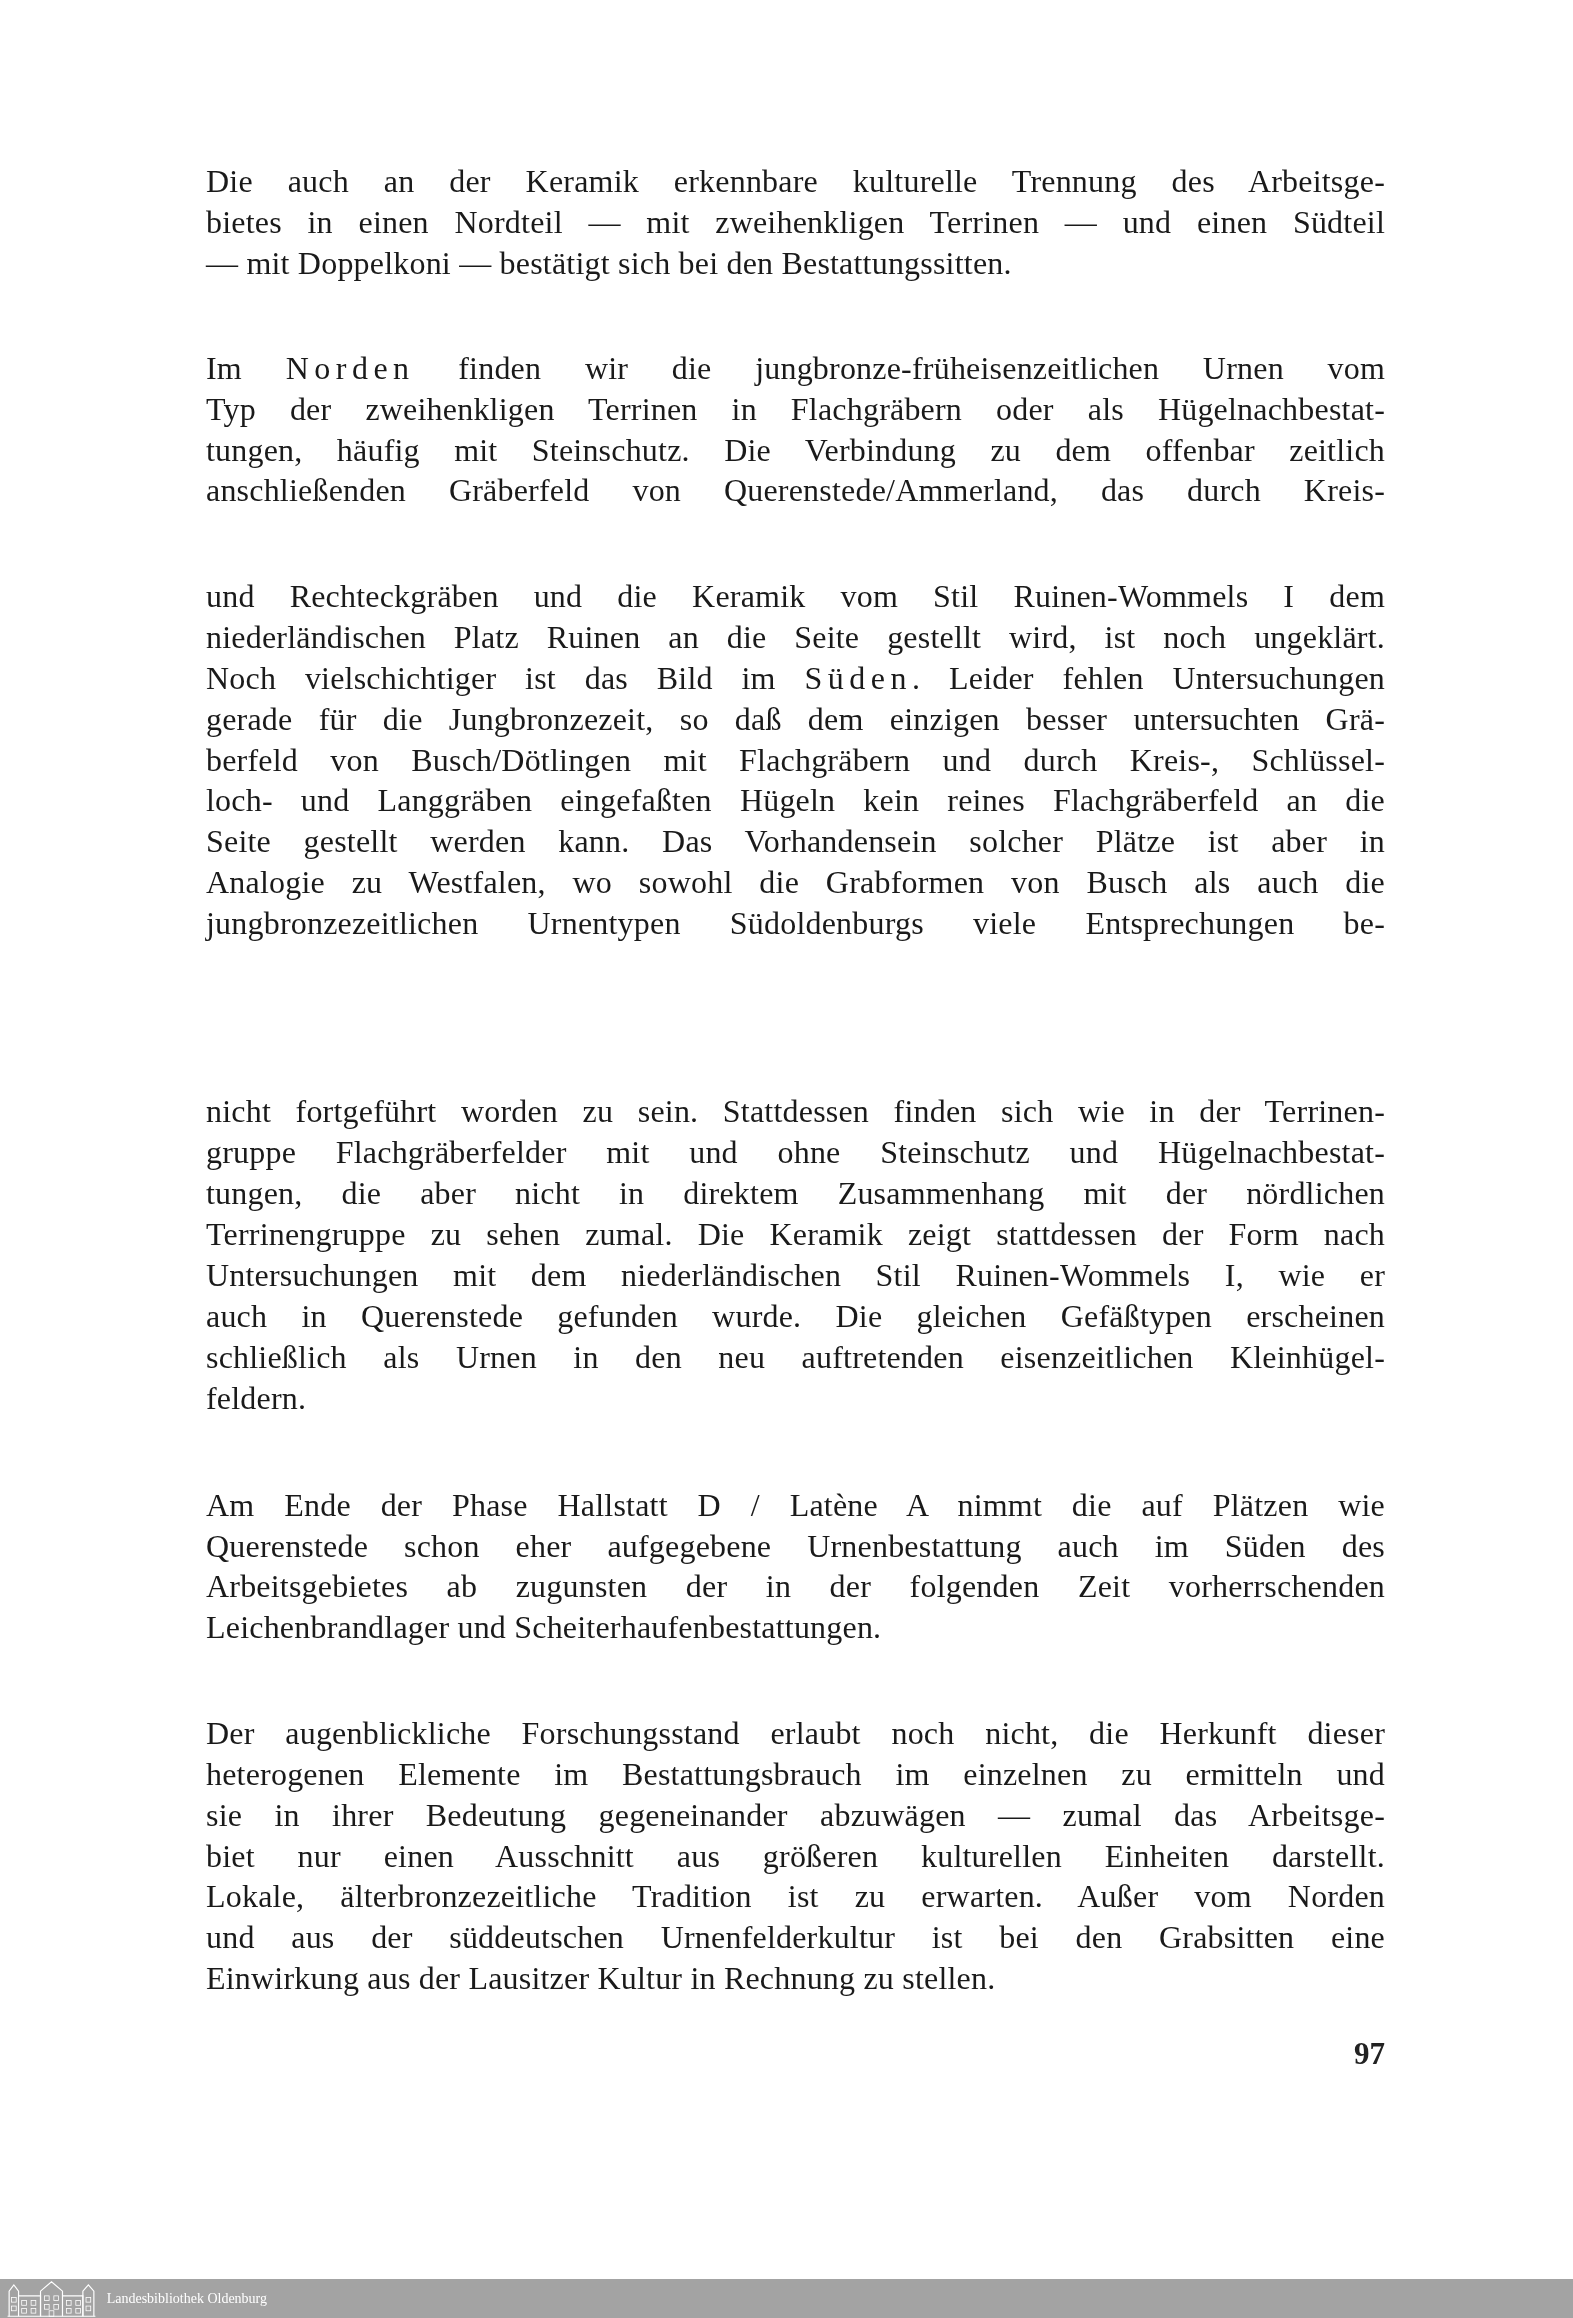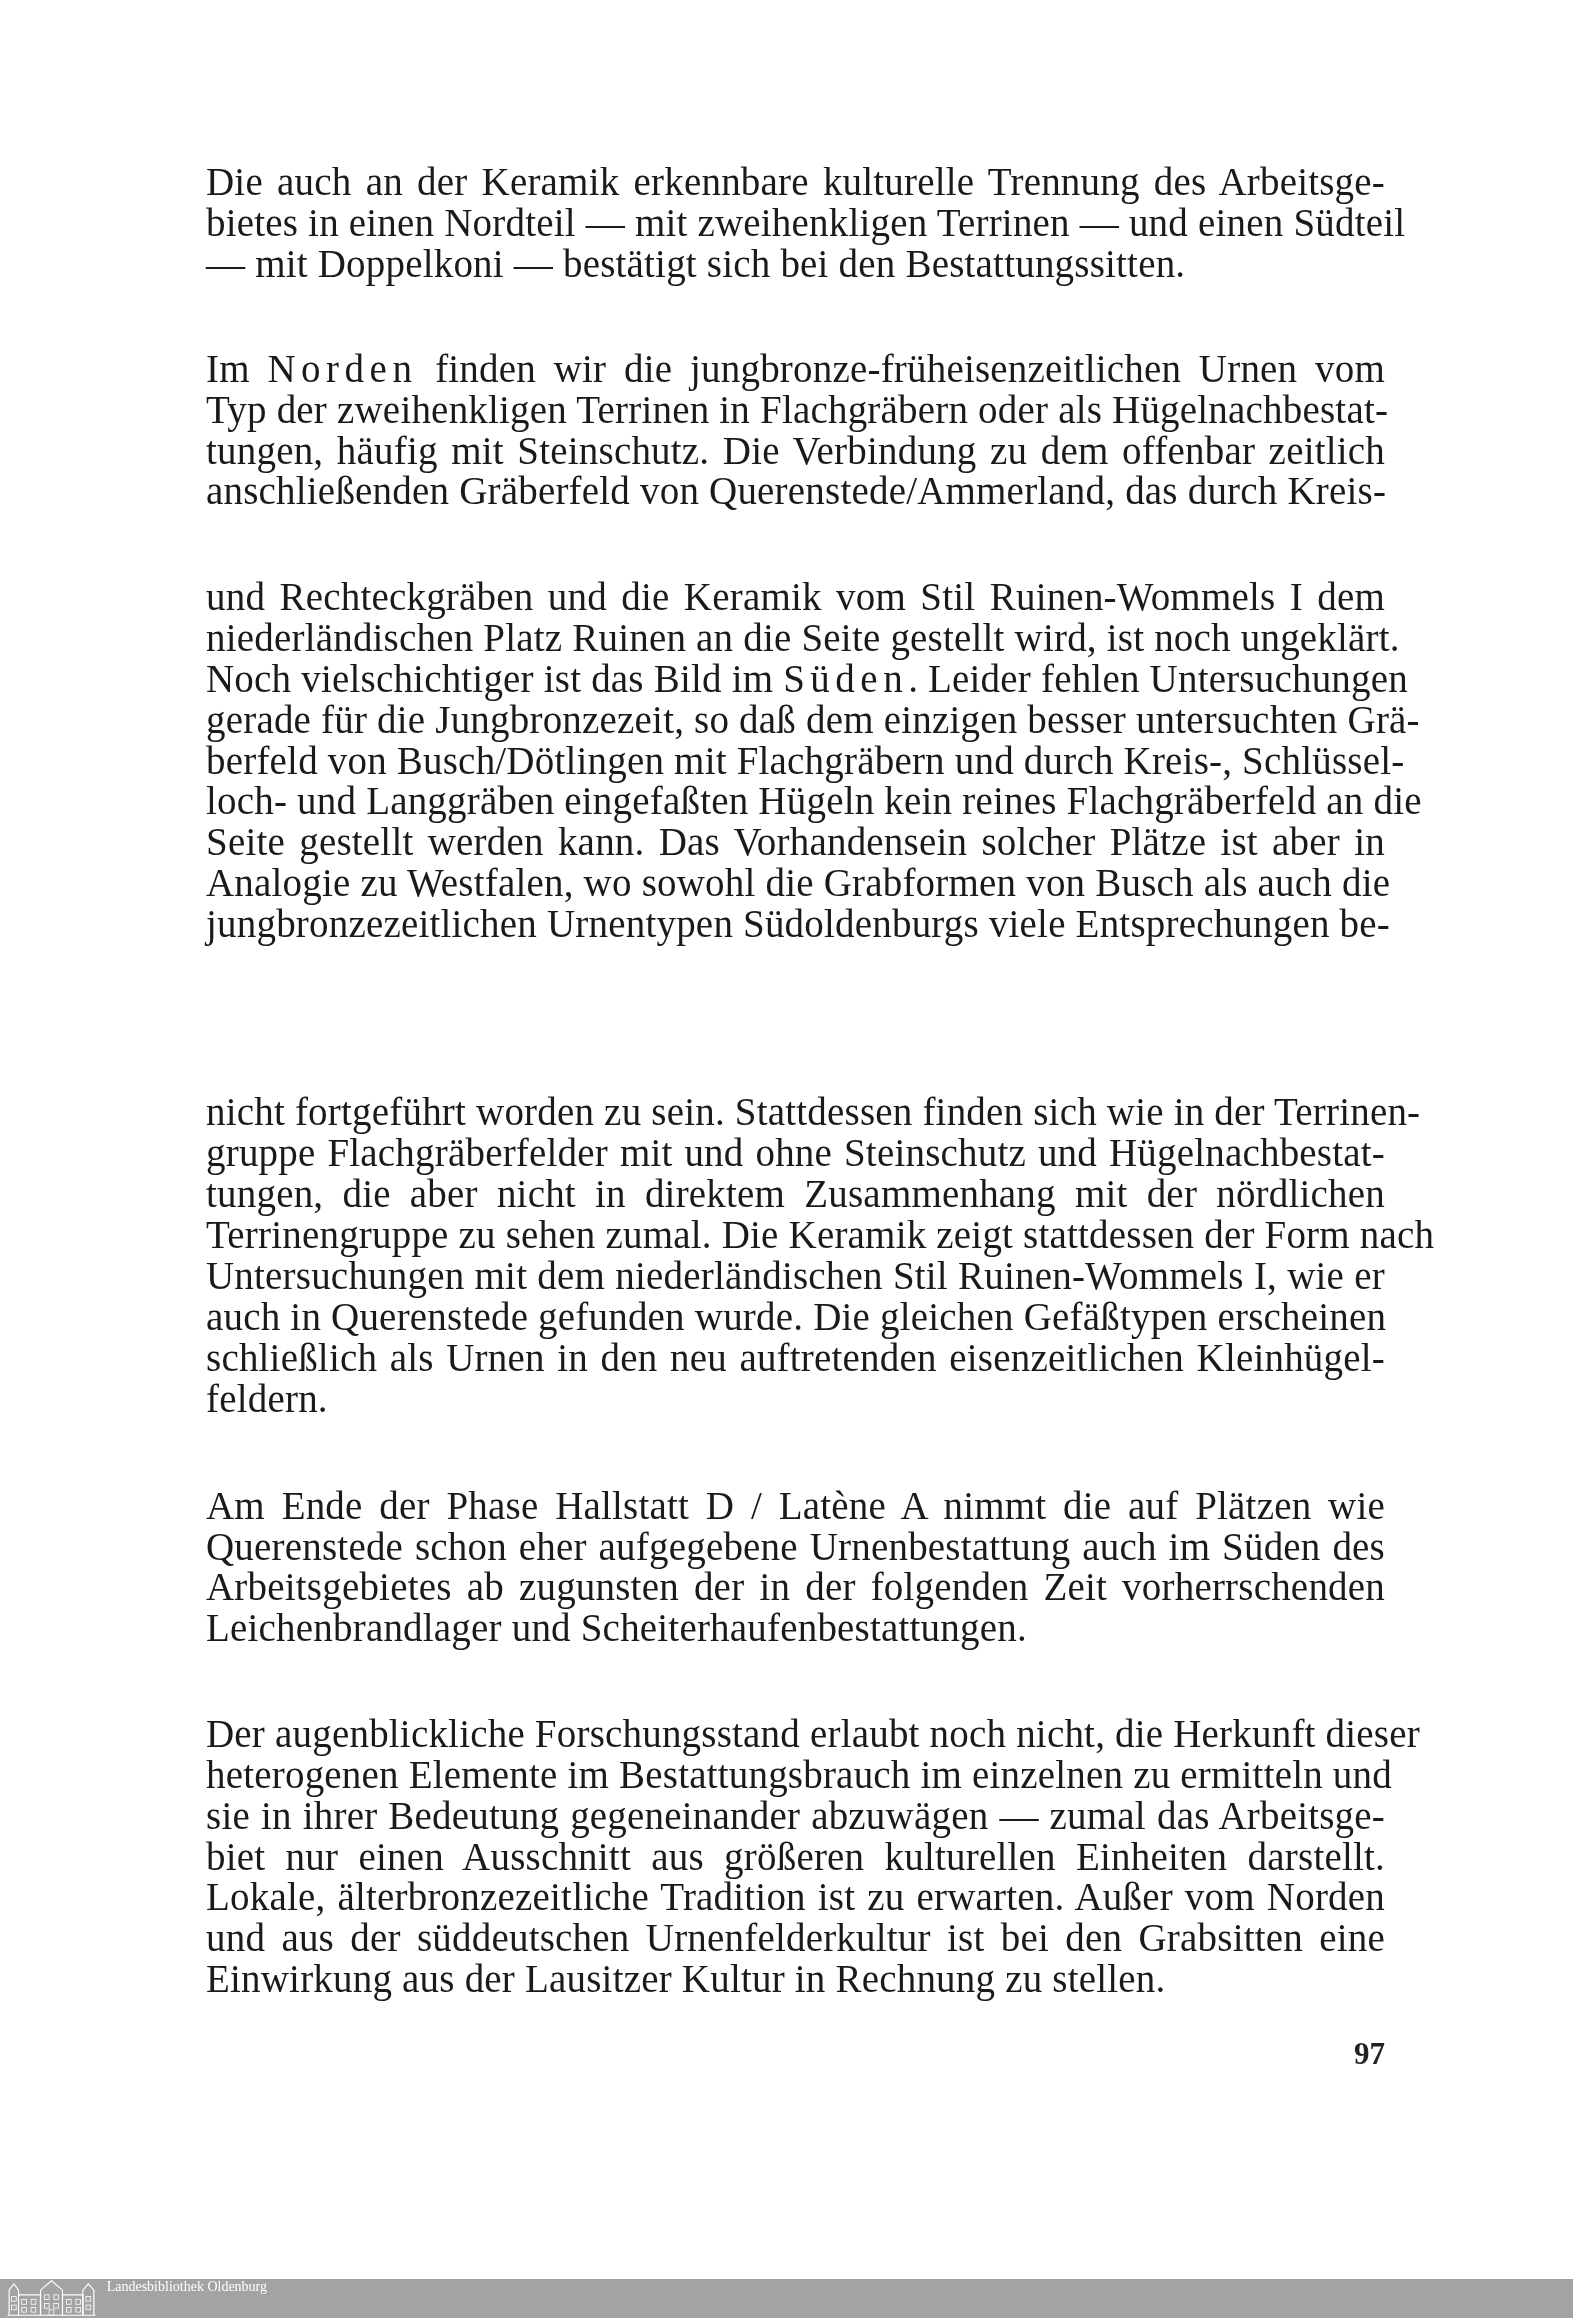--- a/index.html
+++ b/index.html
@@ -5,35 +5,35 @@
   html, body { margin: 0; padding: 0; }
   body {
     width: 1574px; height: 2319px; background: #ffffff;
     position: relative; overflow: hidden;
     font-family: "Liberation Serif", "DejaVu Serif", serif;
     color: #1a1a1a;
   }
   .page { position: absolute; left: 0; top: 0; width: 1574px; height: 2279px; }
   .line {
     position: absolute; left: 206px; width: 1179px;
-    font-size: 39px; line-height: 41px; height: 41px;
+    font-size: 32px; line-height: 41px; height: 41px;
     white-space: nowrap; text-align: justify; text-align-last: justify;
     letter-spacing: 0.2px;
   }
   .line.last { text-align-last: left; }
   .sp { letter-spacing: 5.5px; }
   .page-number {
     position: absolute; left: 1330px; top: 2033px; width: 55px;
     font-size: 31px; line-height: 41px; text-align: right; font-weight: bold;
     color: #222;
     font-family: Liberation Serif, serif;
   }
   .footer {
     position: absolute; left: 0; top: 2279px; width: 1574px; height: 39px;
-    background: #a3a3a3; display: flex; align-items: flex-start;
+    background: #a3a3a3; display: flex; align-items: center;
   }
   .footer-logo { margin-left: 6.3px; width: 91px; height: 38px; }
   .footer-text {
     margin-left: 9.4px; color: #ffffff; font-size: 14px;
     font-family: "Liberation Serif", serif;
   }
 </style>
 </head>
 <body>
 

